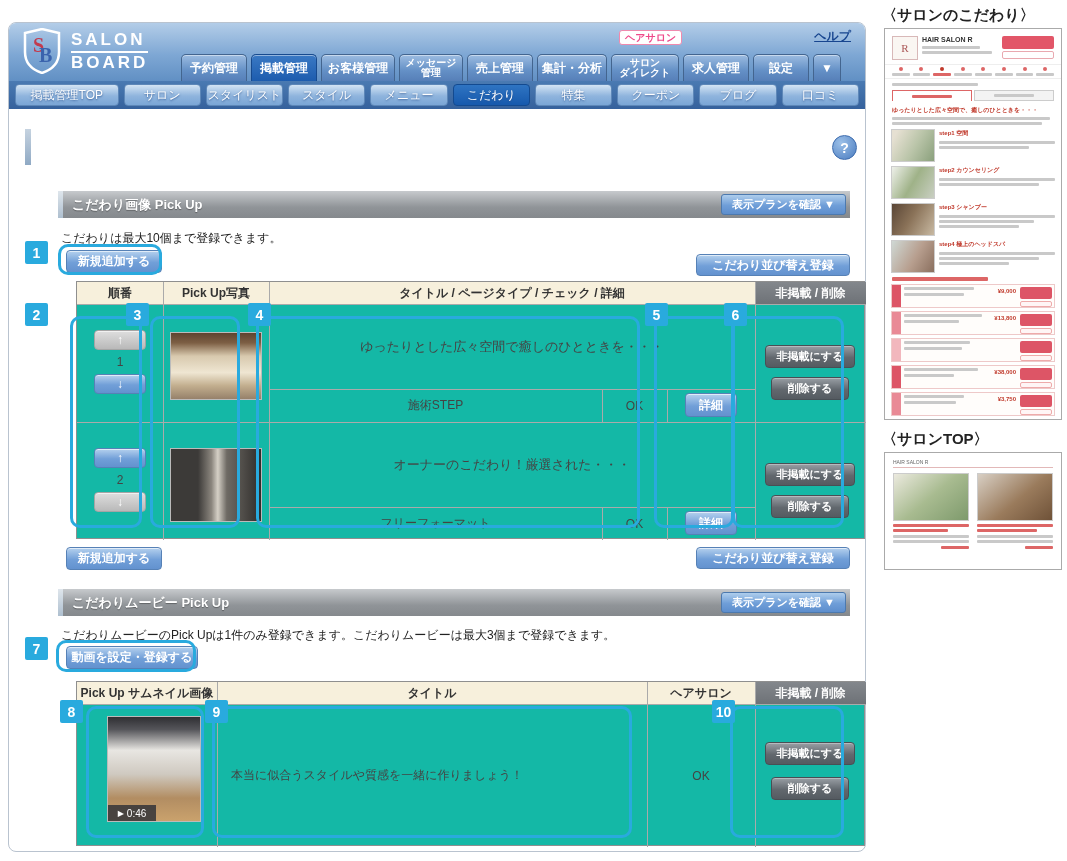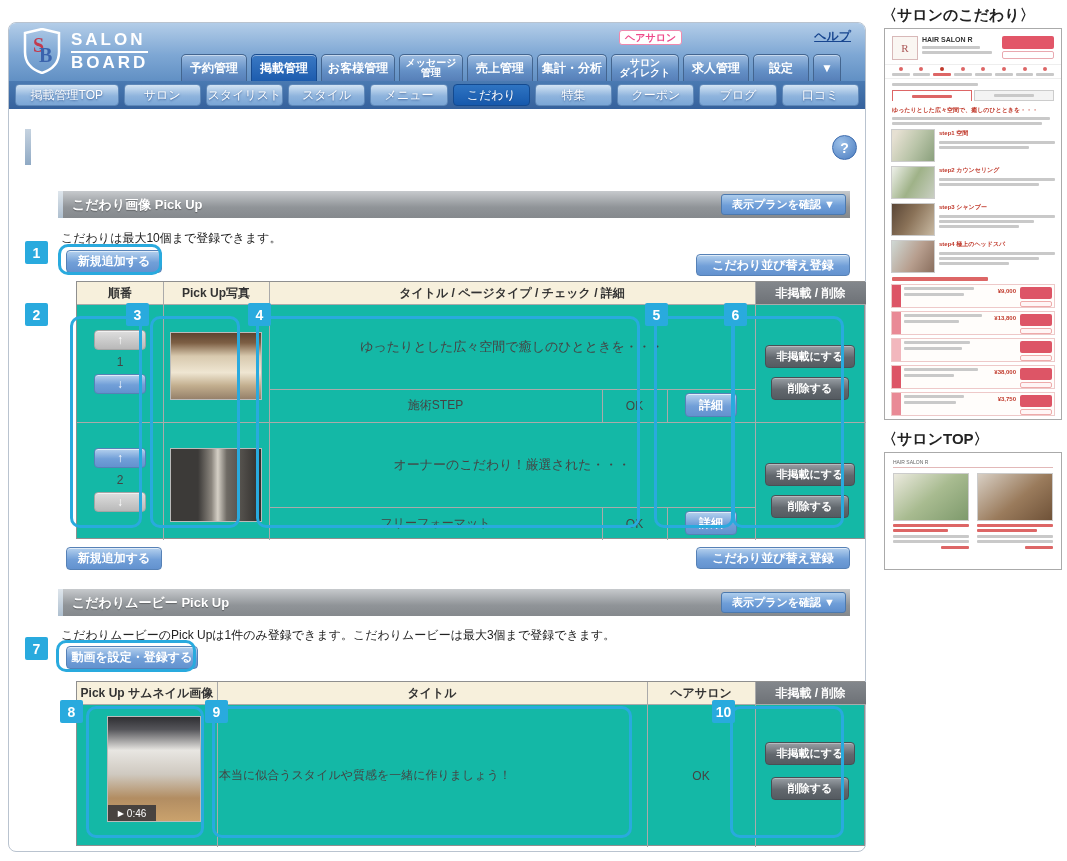--- a/index.html
+++ b/index.html
@@ -234,21 +234,21 @@
       <div class="vl" style="left:140px;top:0;height:165px"></div>
       <div class="vl" style="left:570px;top:0;height:165px"></div>
       <div class="vl" style="left:678px;top:0;height:165px"></div>
 
       <div class="photo phm" style="left:30px;top:34px;width:94px;height:106px">
         <div class="movie-ov">
           <span style="font-size:8px">▶</span>
           <span>0:46</span>
         </div>
       </div>
-      <div class="cell" style="left:140px;top:22px;width:430px;height:143px;justify-content:flex-start;padding-left:2px">本当に似合うスタイルや質感を一緒に作りましょう！</div>
+      <div class="cell" style="left:140px;top:22px;width:430px;height:143px;justify-content:flex-start;padding-left:14px">本当に似合うスタイルや質感を一緒に作りましょう！</div>
       <div class="cell" style="left:570px;top:22px;width:108px;height:143px">OK</div>
       <div class="btn-gray" style="left:688px;top:60px;width:90px;height:23px">非掲載にする</div>
       <div class="btn-gray" style="left:694px;top:95px;width:78px;height:23px">削除する</div>
     </div>
   </div>
 
   <div class="abadge" style="left:25px;top:241px">1</div>
   <div class="abox" style="left:58px;top:244px;width:104px;height:31px"></div>
 
   <div class="abadge" style="left:25px;top:303px">2</div>

